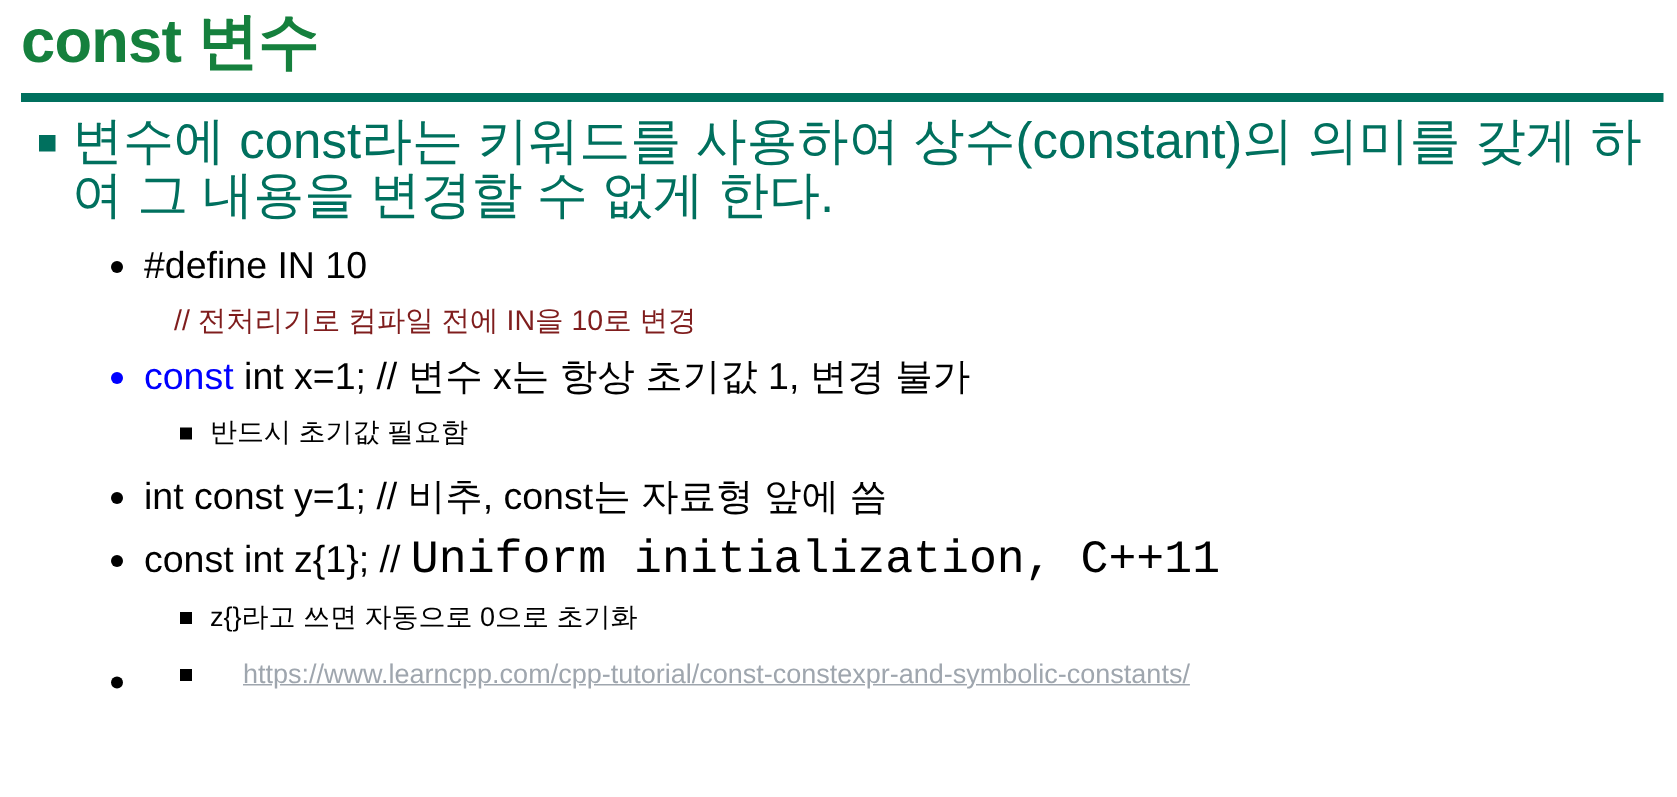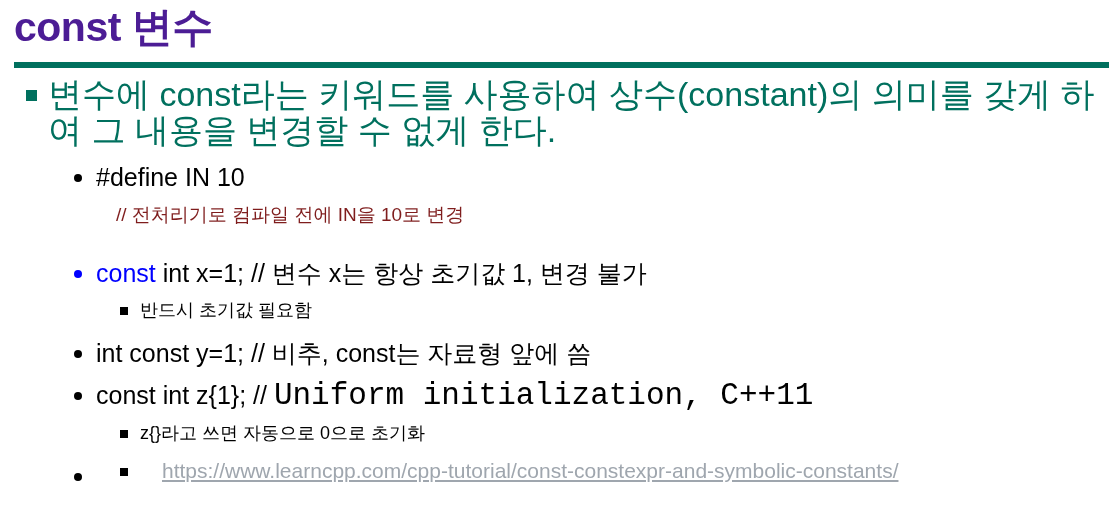--- a/index.html
+++ b/index.html
@@ -26,21 +26,21 @@
   .title-area {
     position: absolute;
     left: 14px;
     top: 2px;
     width: 1090px;
     height: 56px;
   }
   .slide-title {
     font-size: 41px;
     font-weight: bold;
-    color: #4c1d95;
+    color: #15803d;
     line-height: 50px;
     letter-spacing: -0.5px;
     white-space: nowrap;
   }
   .title-rule {
     position: absolute;
     left: 14px;
     top: 62px;
     width: 1095px;
     height: 6px;
@@ -126,25 +126,25 @@
 
   .kw-blue { color: #0000FF; }
   .mono {
     font-family: "Liberation Mono", "DejaVu Sans Mono", monospace;
     font-size: 31px;
     letter-spacing: 0px;
   }
   .url-link {
     color: #9FA6AE;
     text-decoration: underline;
-    font-size: 21px;
+    font-size: 18px;
   }
 
   .row-gap-a { margin-top: 10px; }
-  .row-gap-b { margin-top: 24px; }
+  .row-gap-b { margin-top: 2px; }
   .row-gap-c { margin-top: 4px; }
 </style>
 </head>
 <body>
 
 <div class="slide">
 
   <div class="title-area">
     <div class="slide-title">const 변수</div>
   </div>

